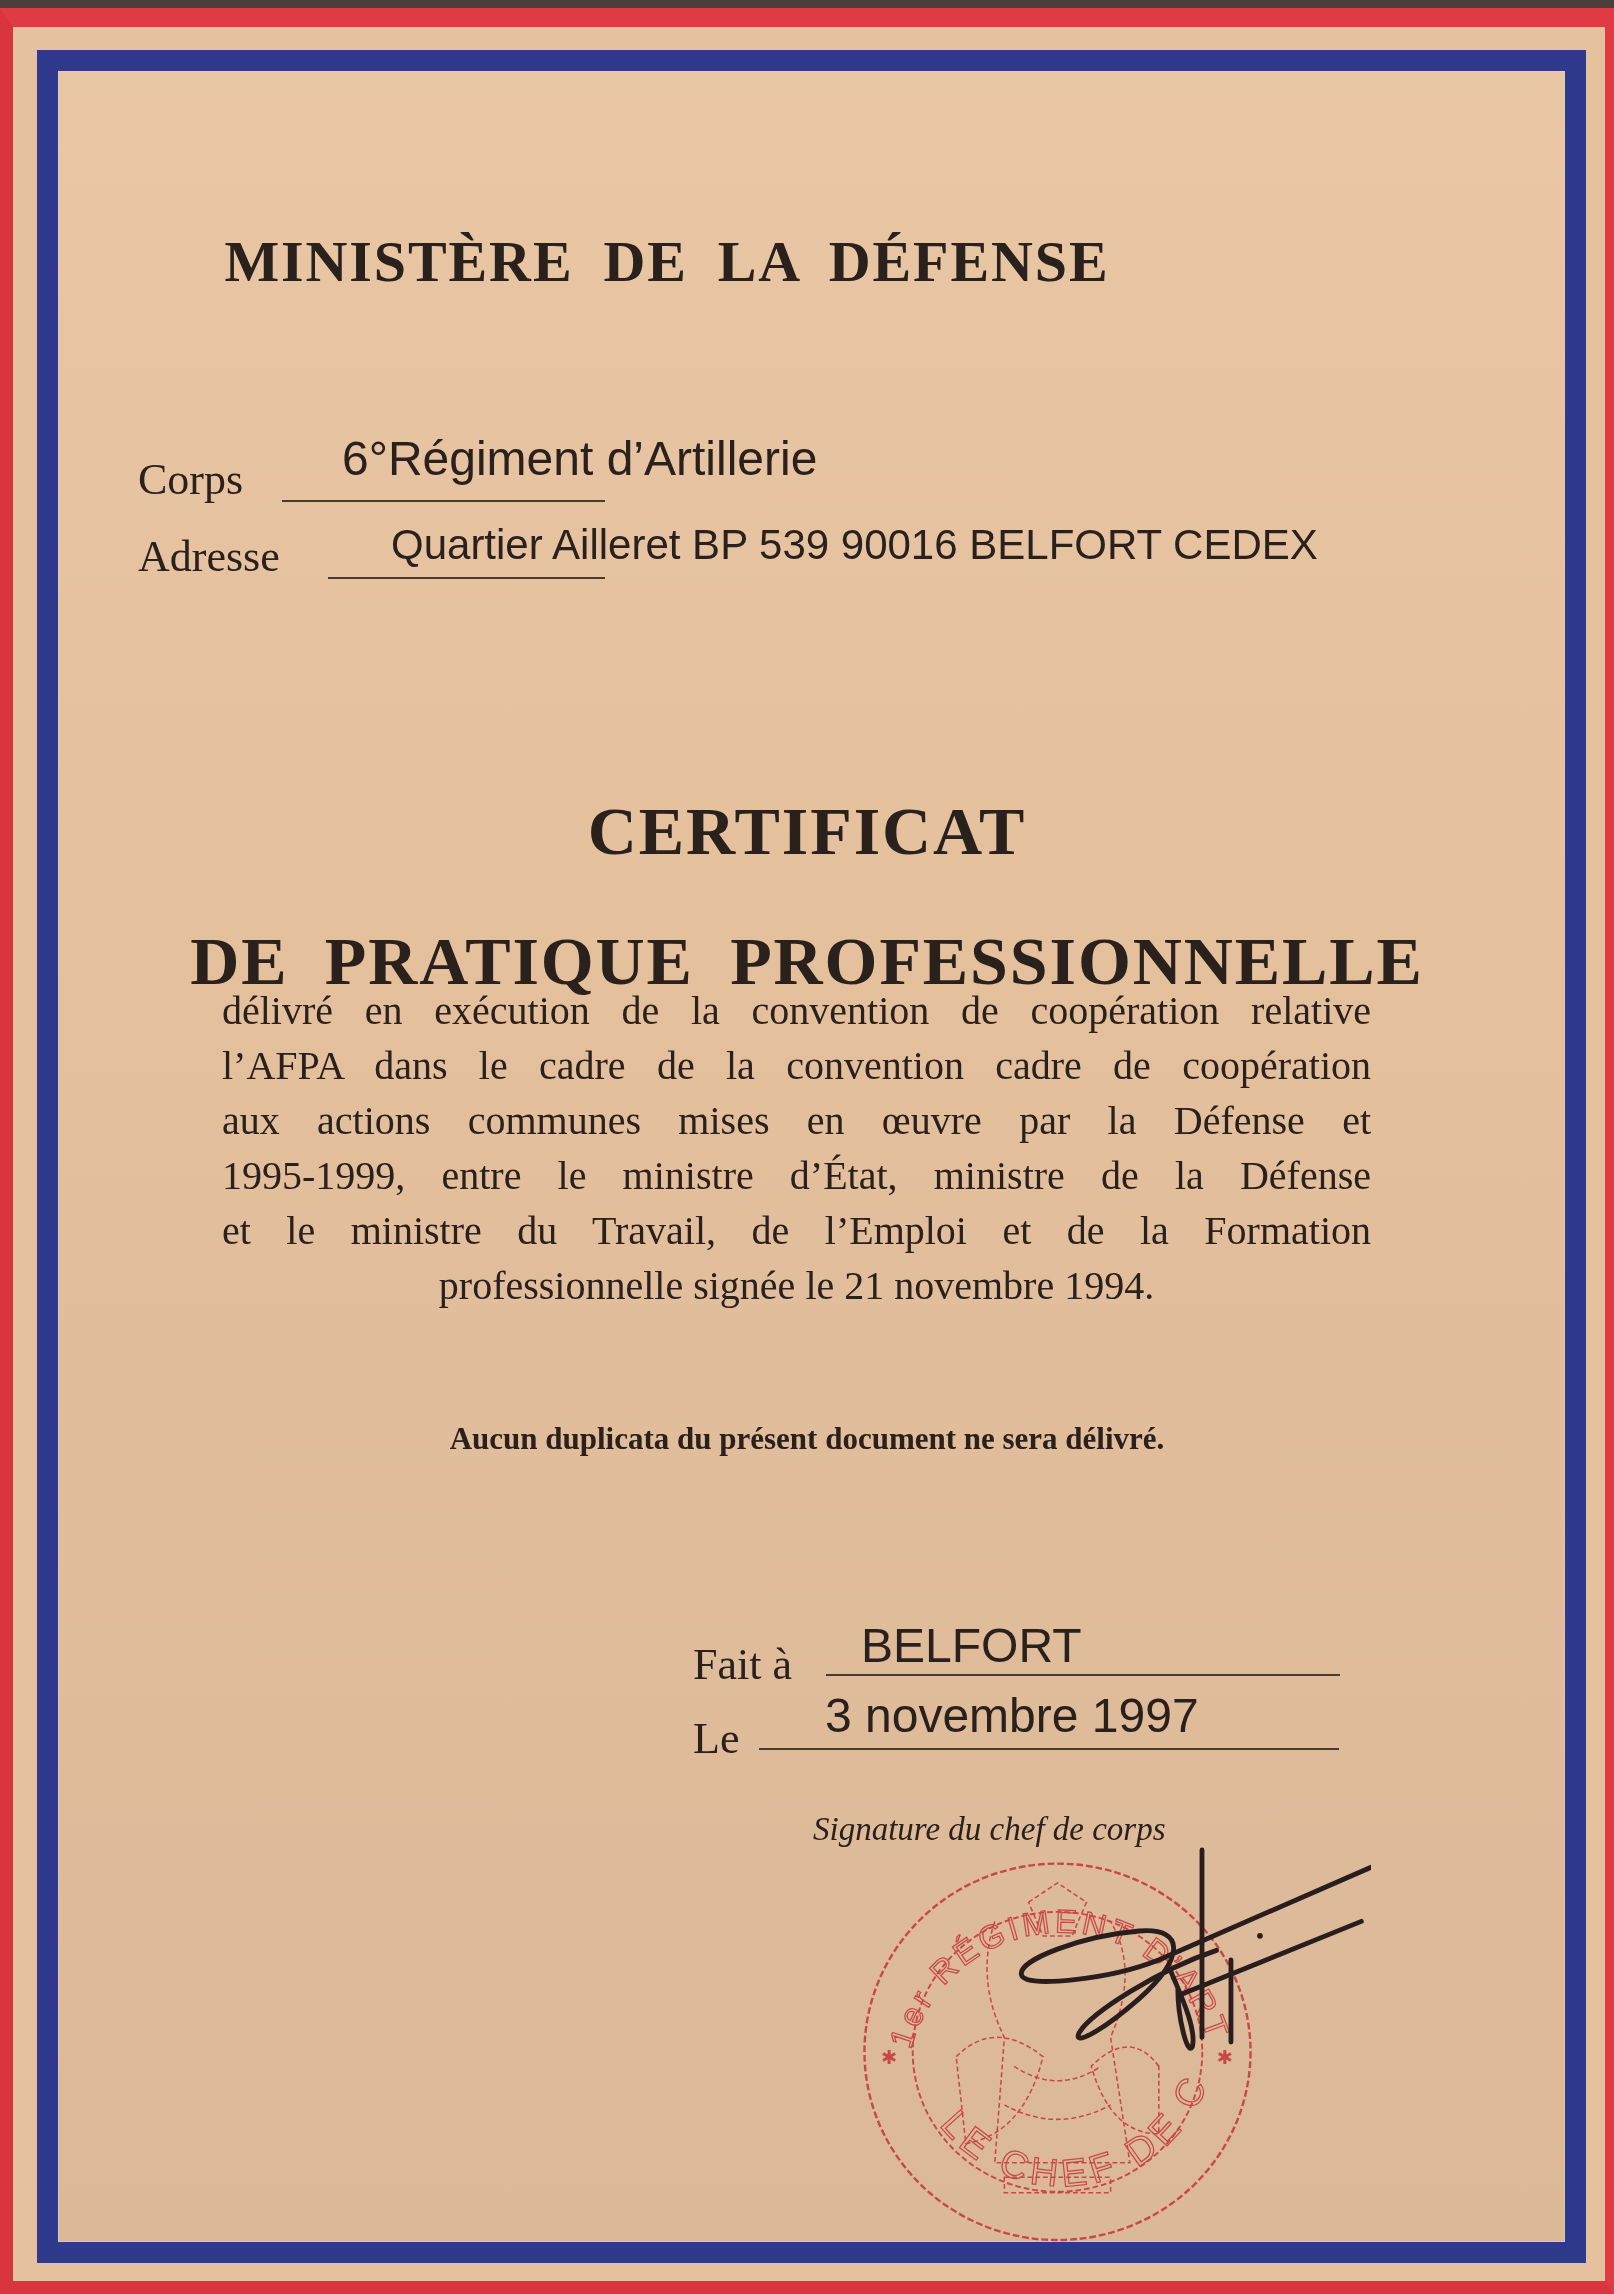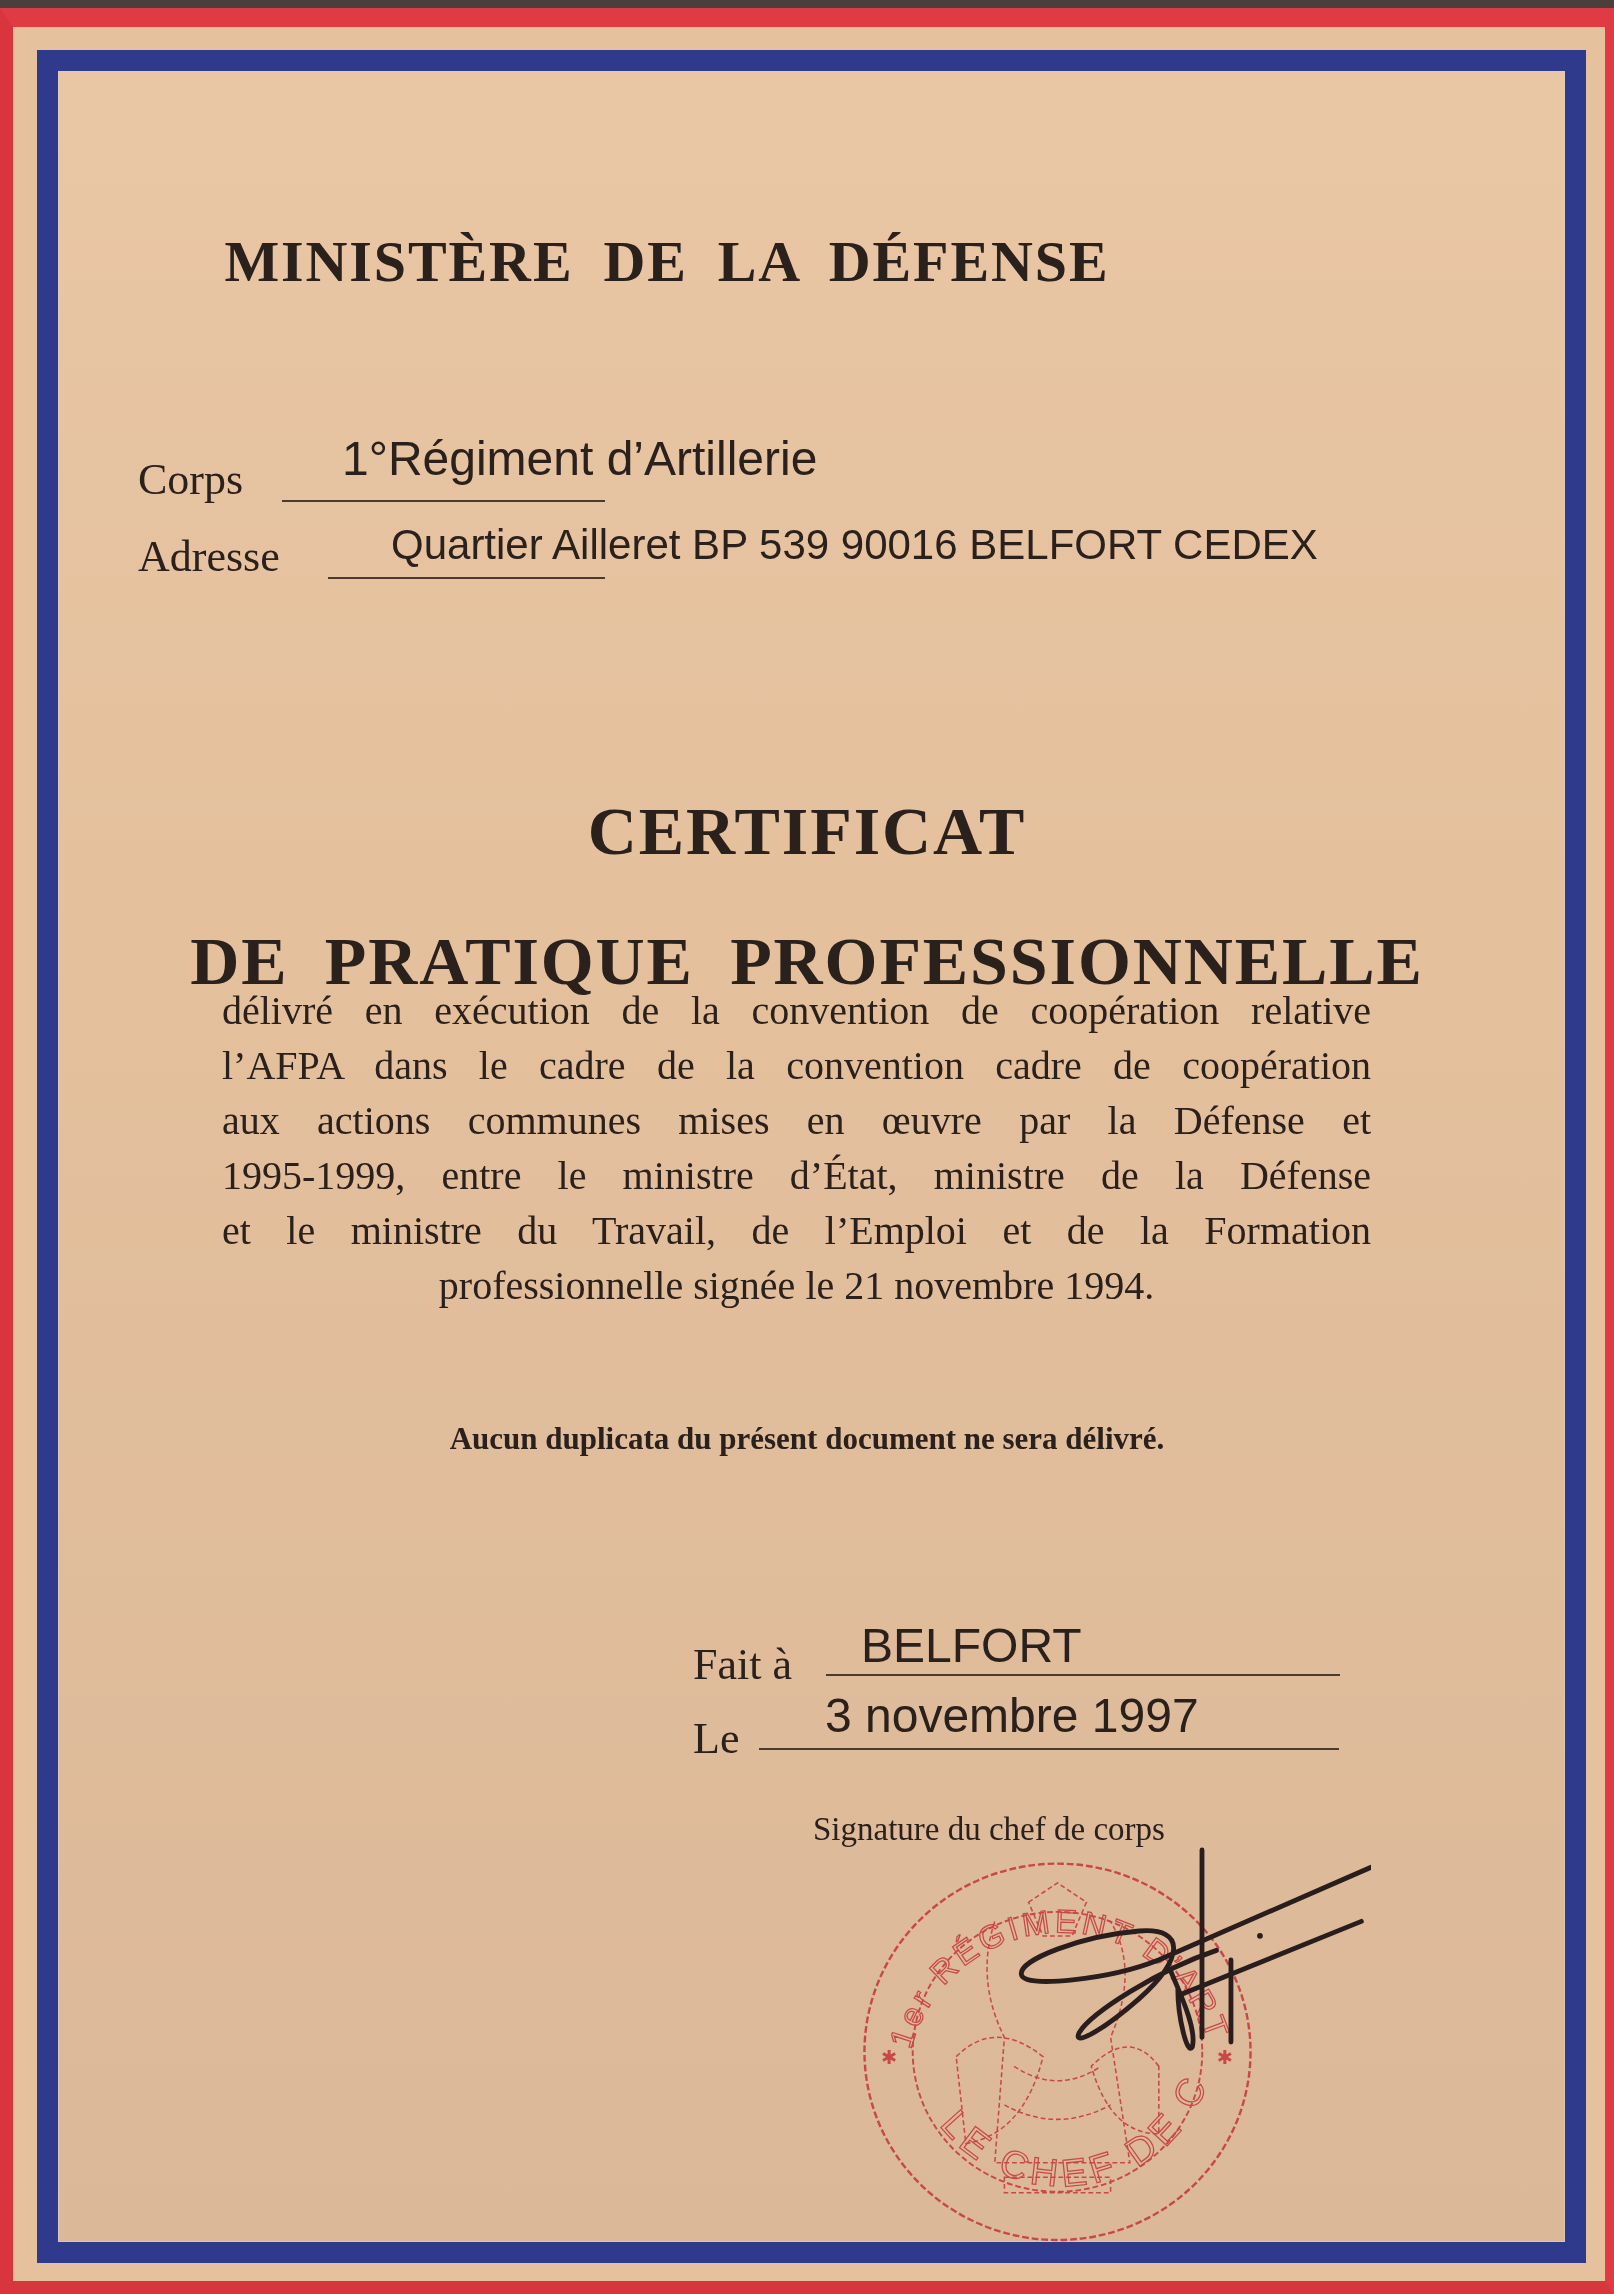--- a/index.html
+++ b/index.html
@@ -57,40 +57,40 @@
     left: 222px; width: 1149px; top: 983px;
     font-size: 40px; line-height: 55px; text-align: justify;
     text-align-last: center;
   }
   .body-text .line { display: block; text-align: justify; text-align-last: justify; }
   .body-text .line.last { text-align-last: center; }
   .notice {
     left: 0; width: 1614px; top: 1421px; text-align: center;
     font-size: 31px; font-weight: bold;
   }
-  .sig-caption { font-size: 33px; }
+  .sig-caption { font-size: 33px; font-style: italic; }
 
   .stamp { position: absolute; left: 850px; top: 1844px; width: 415px; height: 406px; }
   .signature { position: absolute; left: 1004px; top: 1844px; width: 367px; height: 232px; }
 </style>
 </head>
 <body>
 
 <div class="page">
   <div class="top-dark"></div>
   <div class="red-frame"></div>
   <div class="blue-frame">
     <div class="inner-line"></div>
   </div>
 
   <div class="abs serif ministry">MINISTÈRE DE LA DÉFENSE</div>
 
   <div class="abs serif label" style="left:138px; top:454px;">Corps</div>
   <div class="uline" style="left:282px; top:500px; width:323px;"></div>
-  <div class="abs sans fill" style="left:342px; top:431px;">1°Régiment d’Artillerie</div>
+  <div class="abs sans fill" style="left:342px; top:431px;">6°Régiment d’Artillerie</div>
 
   <div class="abs serif label" style="left:138px; top:531px;">Adresse</div>
   <div class="uline" style="left:328px; top:577px; width:277px;"></div>
   <div class="abs sans" style="left:363px; top:521px; font-size:42px;margin-left:28px;">Quartier Ailleret BP 539 90016 BELFORT CEDEX</div>
 
   <div class="abs serif title1">CERTIFICAT</div>
   <div class="abs serif title2">DE PRATIQUE PROFESSIONNELLE</div>
 
   <div class="abs serif body-text">
     <span class="line">délivré en exécution de la convention de coopération relative</span>

